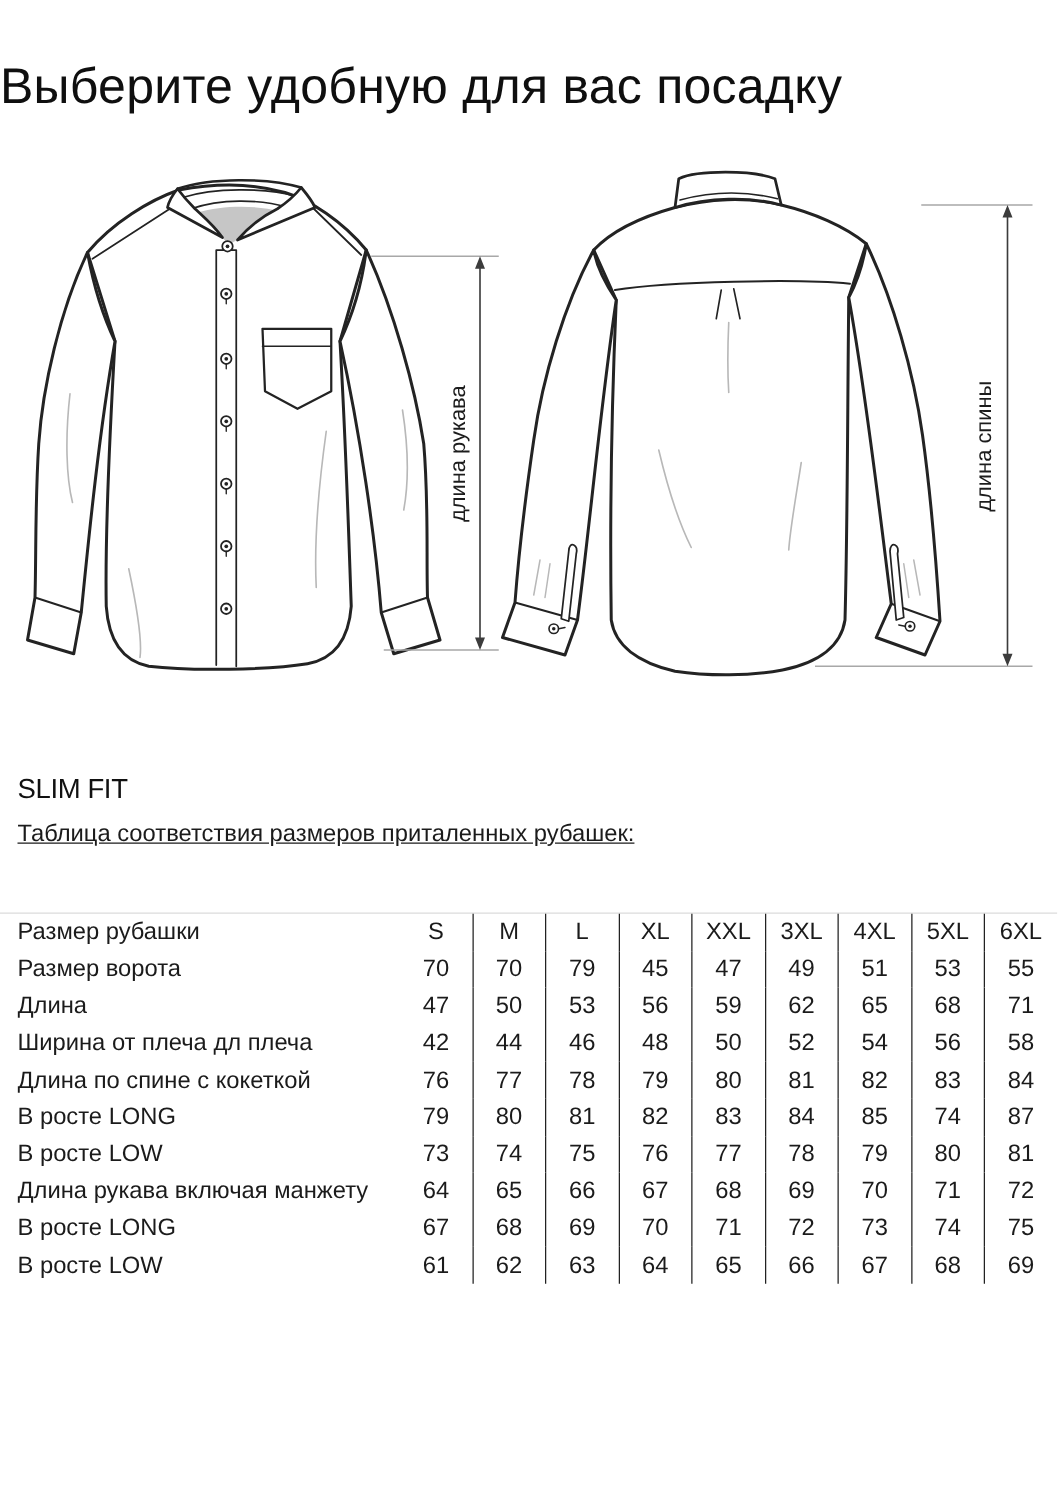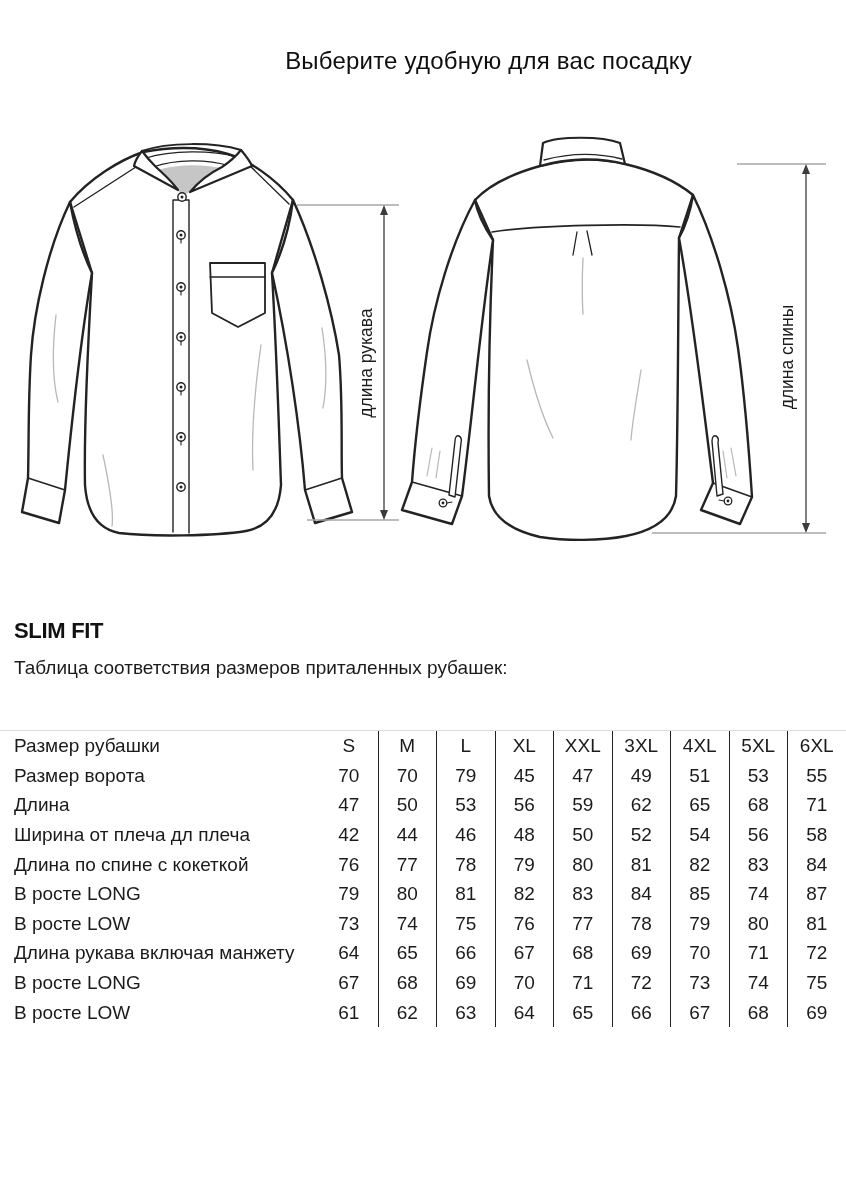--- a/index.html
+++ b/index.html
@@ -1,24 +1,24 @@
 <!DOCTYPE html>
 <html><head>
 <meta charset="utf-8">
 <style>
   html,body{margin:0;padding:0;background:#ffffff;}
   #page{position:relative;width:846px;height:1200px;background:#ffffff;overflow:hidden;
         font-family:"Liberation Sans",sans-serif;color:#1b1b1b;}
-  .title{position:absolute;top:47px;left:0;width:692px;text-align:right;
-         font-size:24px;color:#0f0f0f;letter-spacing:0.2px;}
+  .title{position:absolute;top:47px;left:0;width:692px;text-align:left;
+         font-size:40px;color:#0f0f0f;letter-spacing:0.2px;}
   #diagram{position:absolute;top:130px;left:0;}
   svg text{font-family:"Liberation Sans",sans-serif;}
-  .fit-heading{position:absolute;top:618px;left:14px;font-size:22px;font-weight:bold;
+  .fit-heading{position:absolute;top:618px;left:14px;font-size:22px;font-weight:normal;
                color:#111;letter-spacing:-0.3px;}
-  .fit-subtitle{position:absolute;top:657px;left:14px;font-size:19px;color:#1b1b1b;}
+  .fit-subtitle{position:absolute;top:657px;left:14px;font-size:19px;color:#1b1b1b;text-decoration:underline;}
   .topline{position:absolute;top:730px;left:0;width:846px;height:0;
            border-top:1px solid #dcdcdc;}
   table.sizes{position:absolute;top:731px;left:14px;width:823px;border-collapse:collapse;
               table-layout:fixed;}
   table.sizes td{height:29.6px;padding:0;font-size:19px;color:#1b1b1b;line-height:1;
                  white-space:nowrap;overflow:hidden;vertical-align:middle;}
   td.lbl{width:306px;text-align:left;}
   td.val{width:57.5px;text-align:center;}
   td.sep{border-left:1.5px solid #222;}
 </style>

